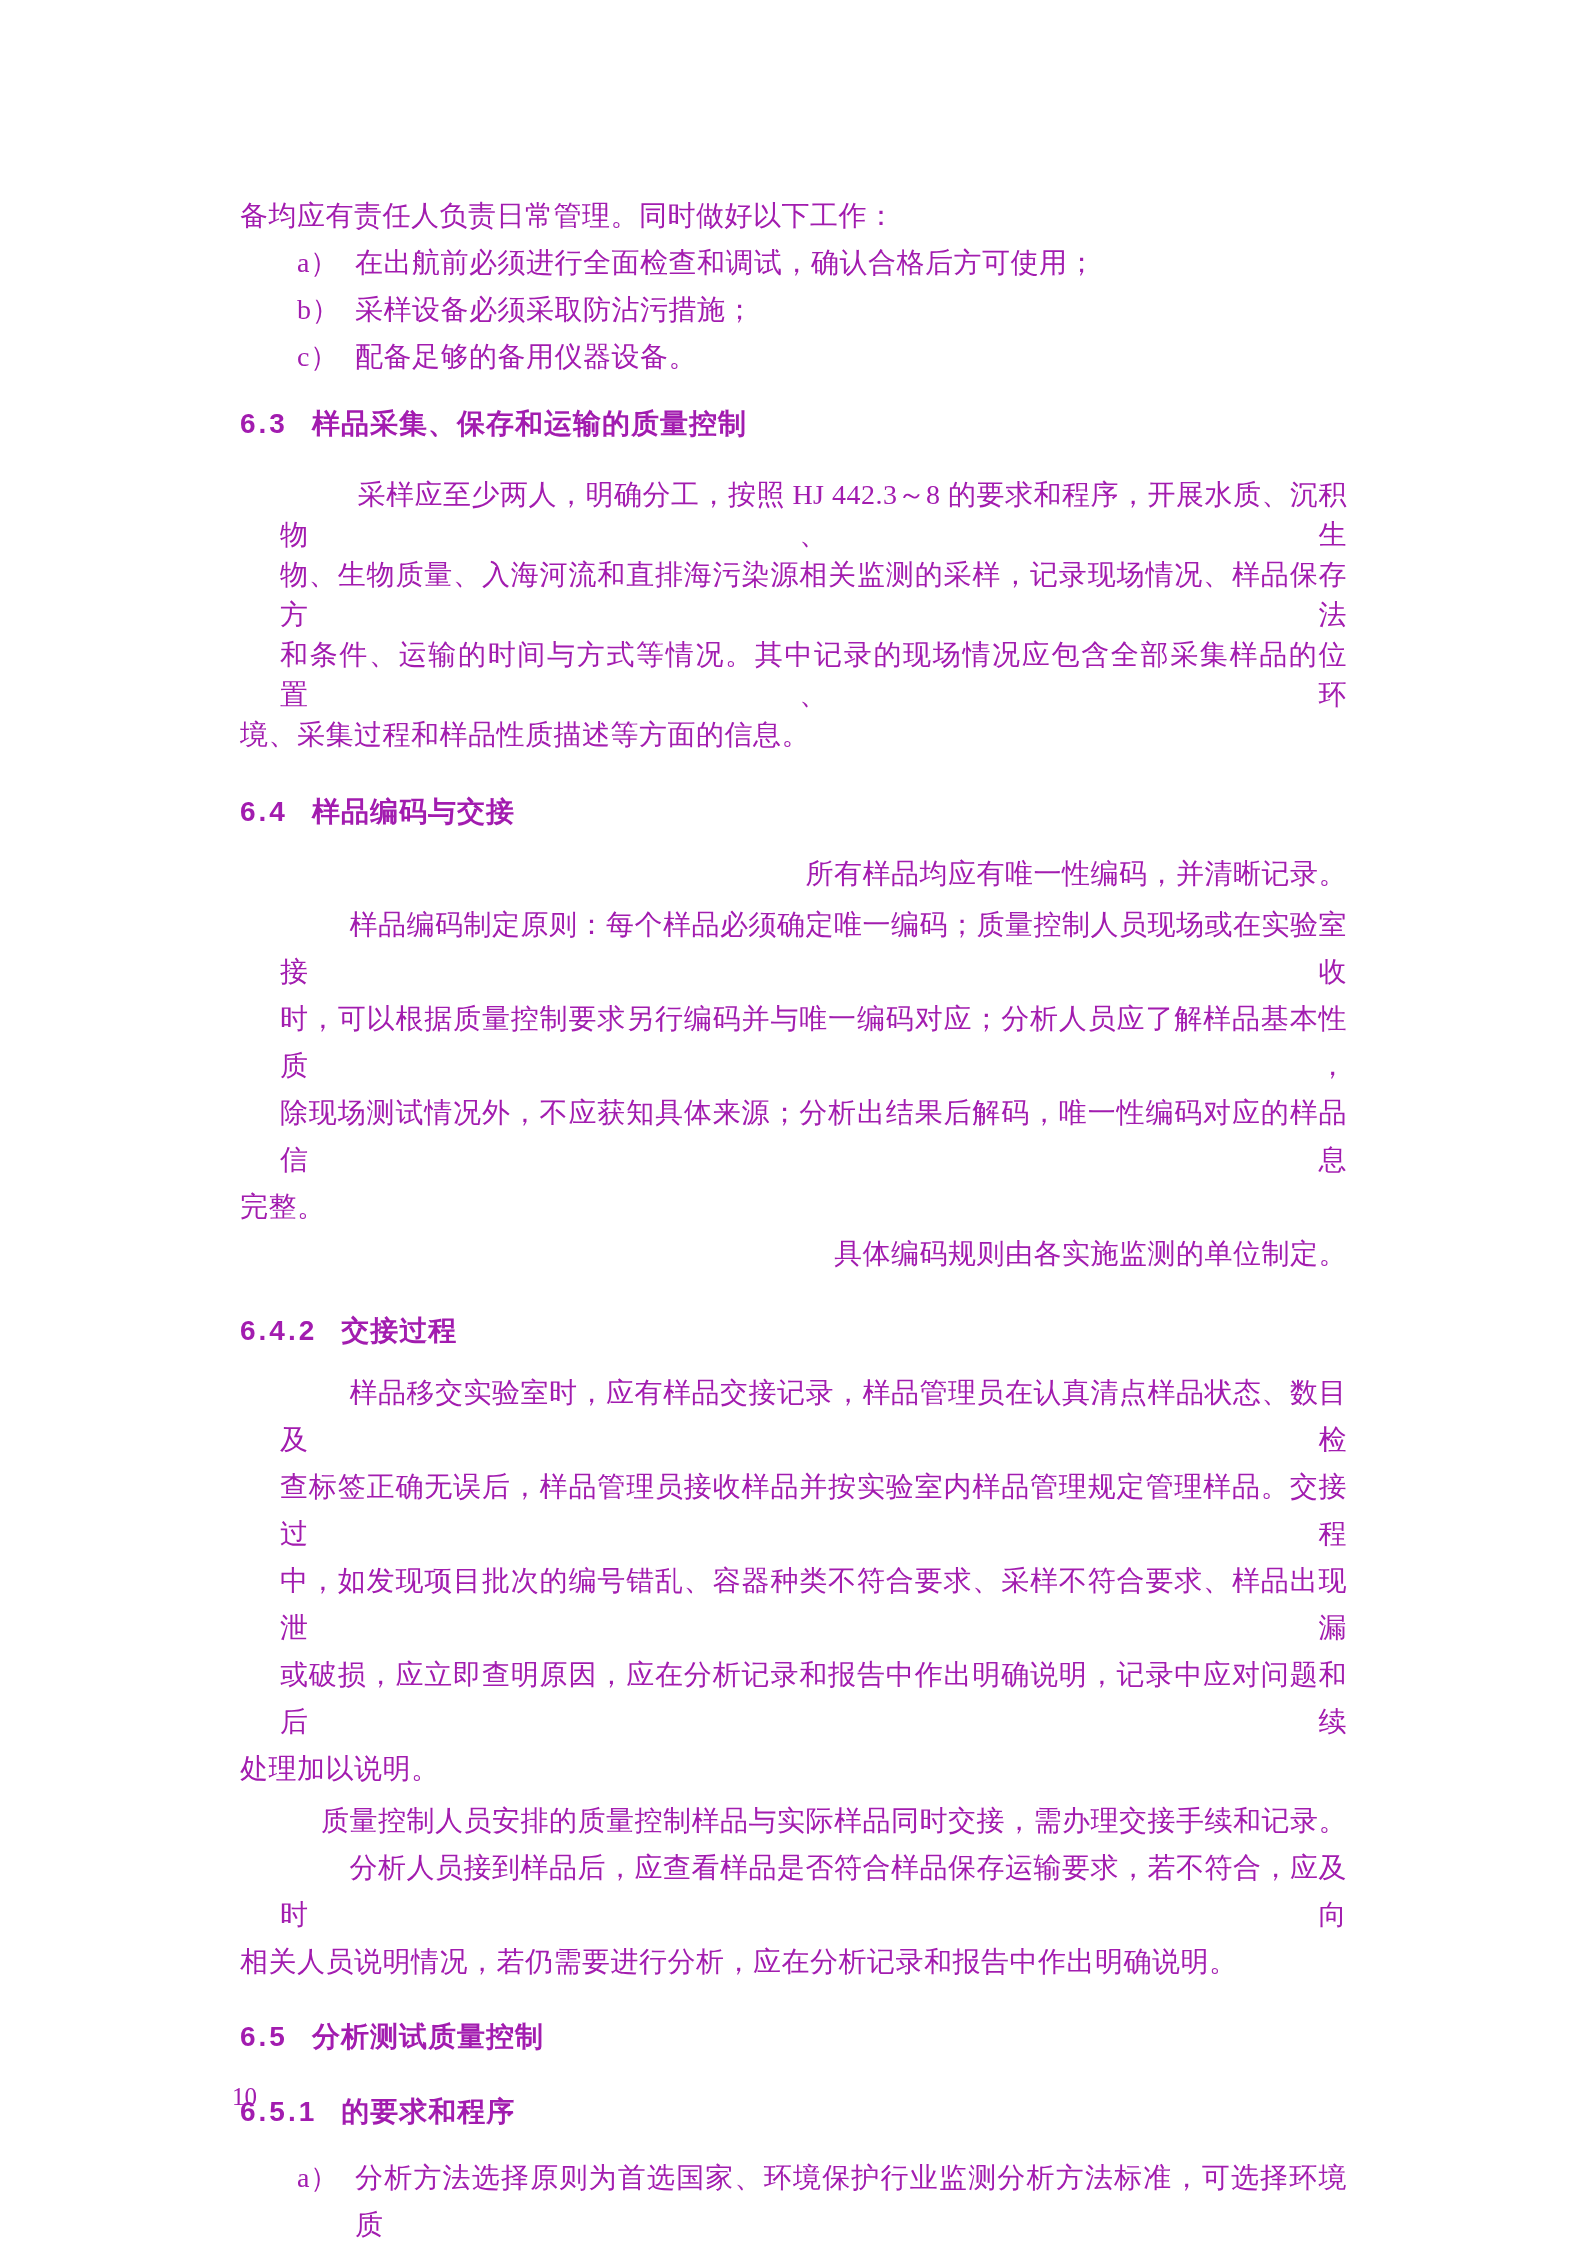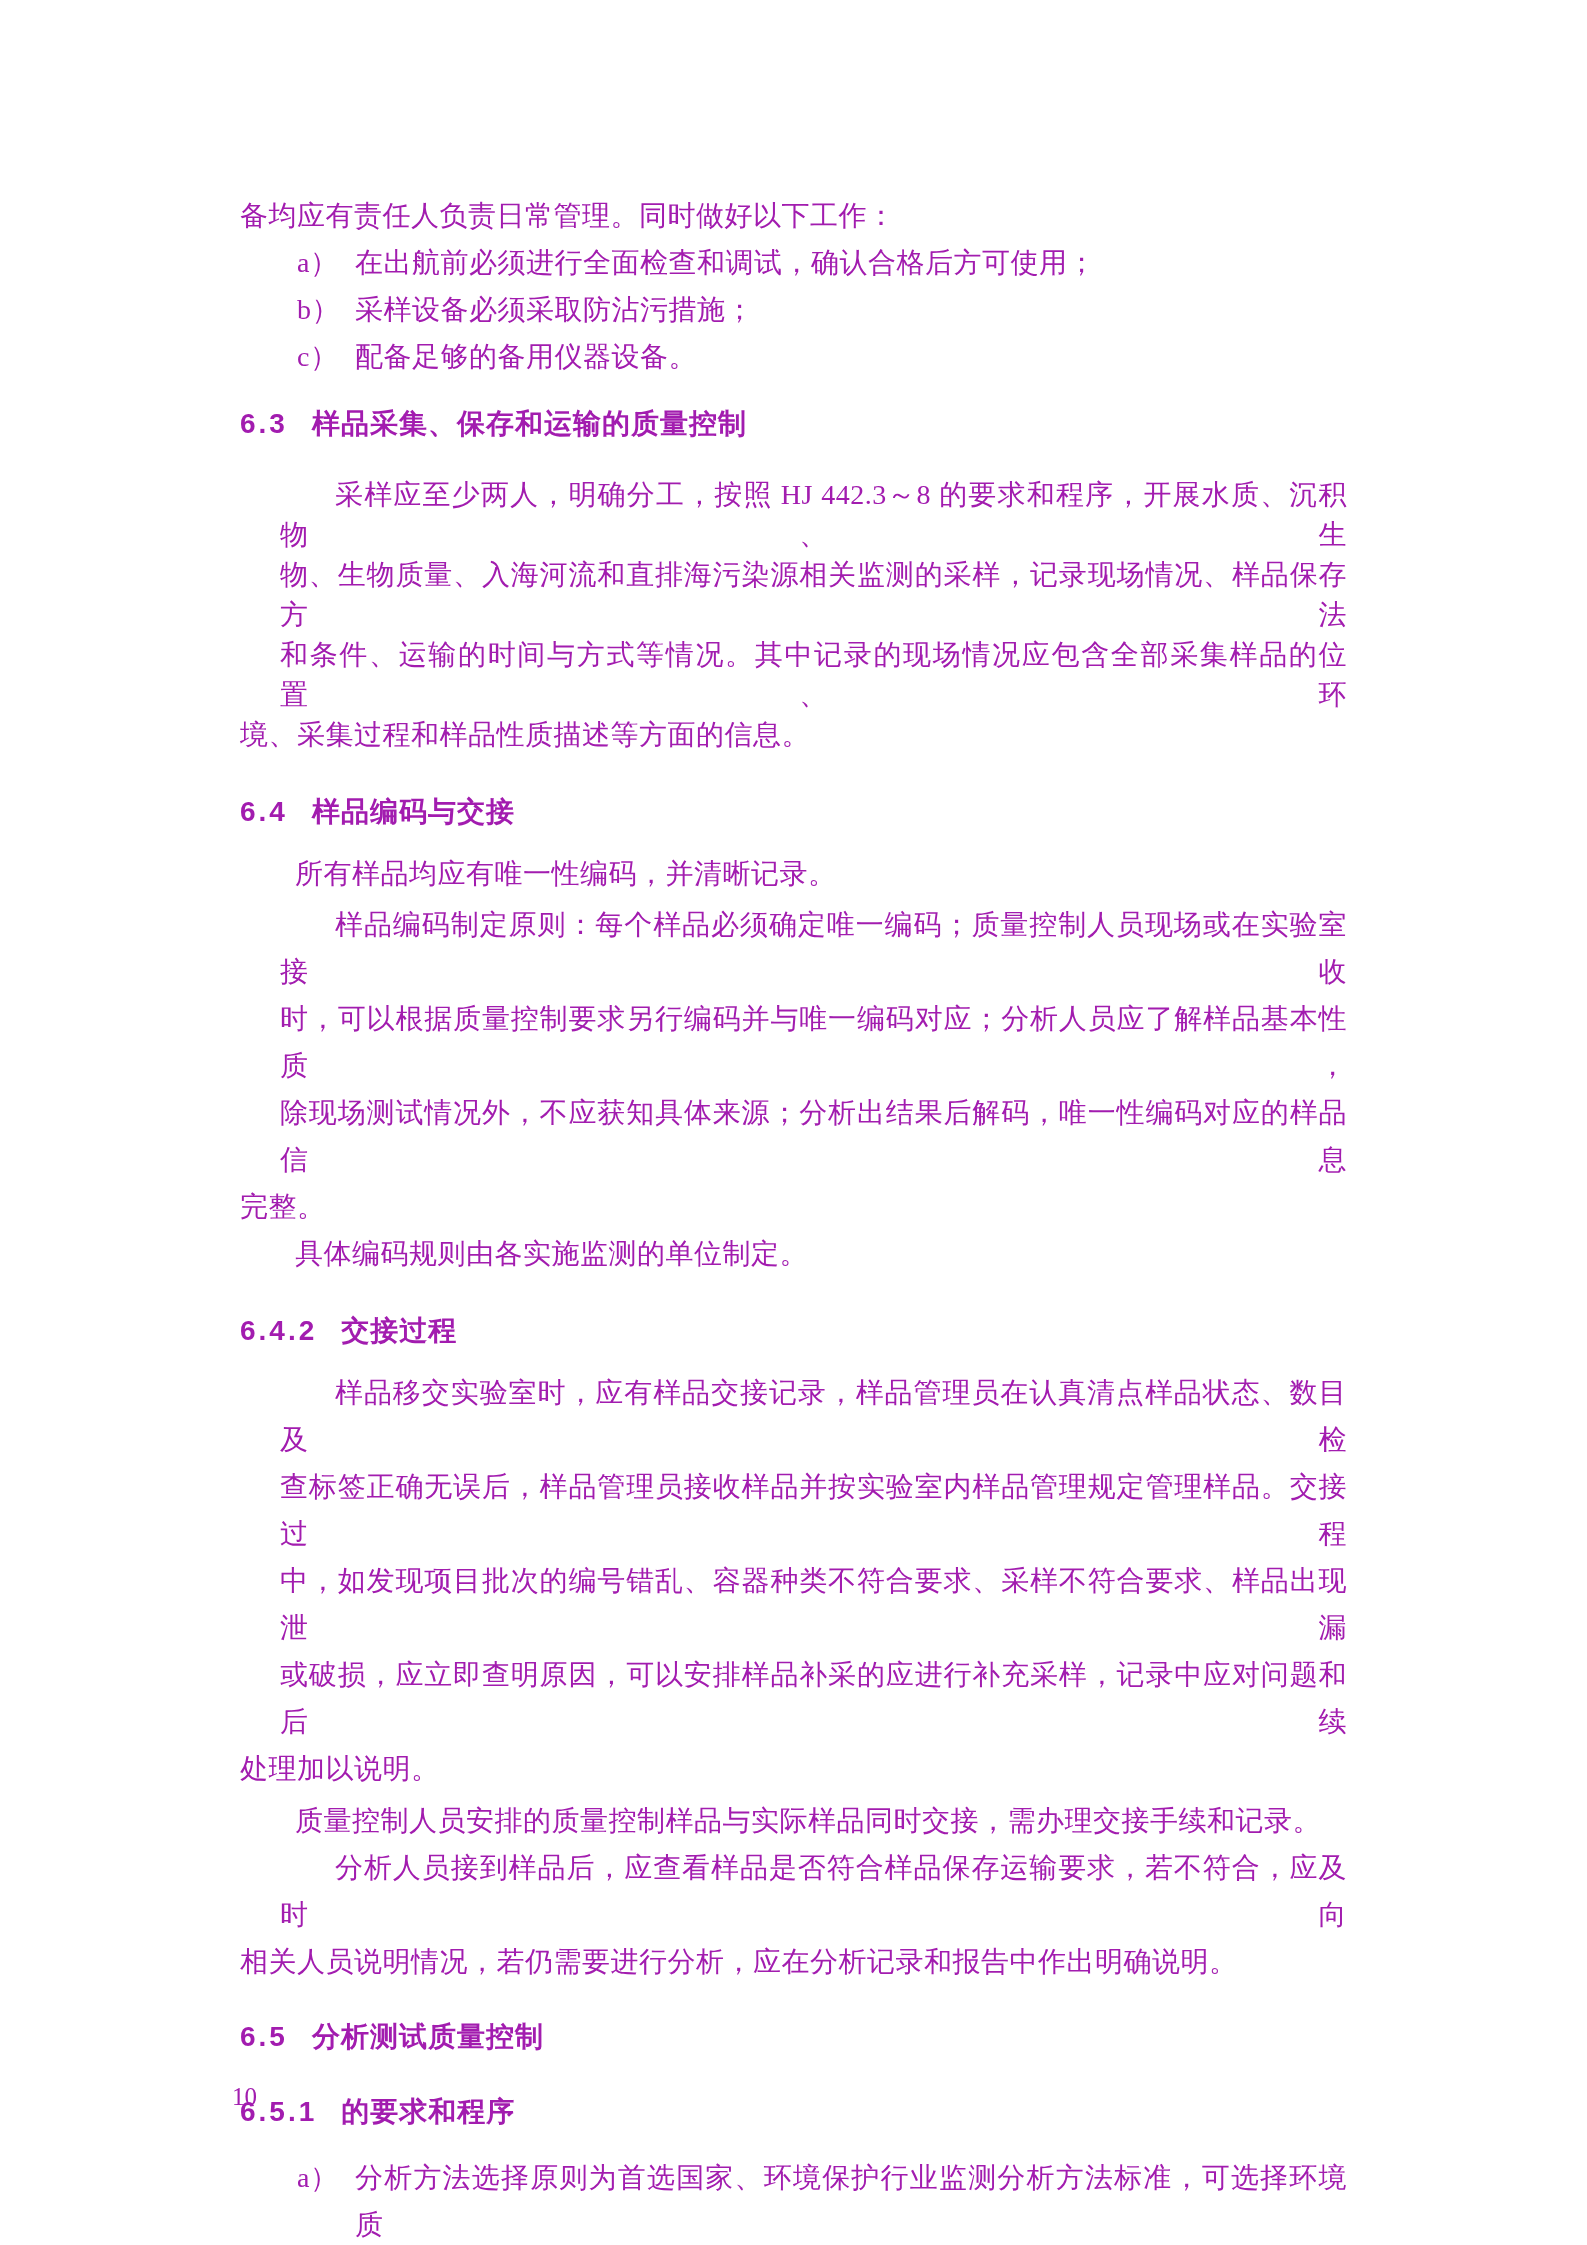--- a/index.html
+++ b/index.html
@@ -26,21 +26,21 @@
     padding-top: 192px;
   }
   .line { line-height: 47px; }
   .p40 .line { line-height: 40px; }
   .just {
     text-align: justify;
     text-align-last: justify;
     text-justify: inter-ideograph;
     margin-left: 40px;
   }
-  .indent { text-indent: 55px; }
+  .indent { text-indent: 55px; text-align: right; }
 
   
   .li-row {
     display: flex;
     padding-left: 57px;
     line-height: 47px;
   }
   .li-row .marker { flex: 0 0 58px; }
   .li-row .li-text { flex: 1; }
 
@@ -141,21 +141,21 @@
     <div class="line indent mt-p641c">具体编码规则由各实施监测的单位制定。</div>
 
     <div class="heading mt-h642">
       <span class="num">6.4.2</span><span>交接过程</span>
     </div>
 
     <div class="mt-p642a">
       <div class="line just indent">样品移交实验室时，应有样品交接记录，样品管理员在认真清点样品状态、数目及检</div>
       <div class="line just">查标签正确无误后，样品管理员接收样品并按实验室内样品管理规定管理样品。交接过程</div>
       <div class="line just">中，如发现项目批次的编号错乱、容器种类不符合要求、采样不符合要求、样品出现泄漏</div>
-      <div class="line just">或破损，应立即查明原因，可以安排样品补采的应进行补充采样，记录中应对问题和后续</div>
+      <div class="line just">或破损，应立即查明原因，应在分析记录和报告中作出明确说明，记录中应对问题和后续</div>
       <div class="line">处理加以说明。</div>
     </div>
 
     <div class="line indent mt-p642b">质量控制人员安排的质量控制样品与实际样品同时交接，需办理交接手续和记录。</div>
 
     <div class="mt-p642c">
       <div class="line just indent">分析人员接到样品后，应查看样品是否符合样品保存运输要求，若不符合，应及时向</div>
       <div class="line">相关人员说明情况，若仍需要进行分析，应在分析记录和报告中作出明确说明。</div>
     </div>
 

